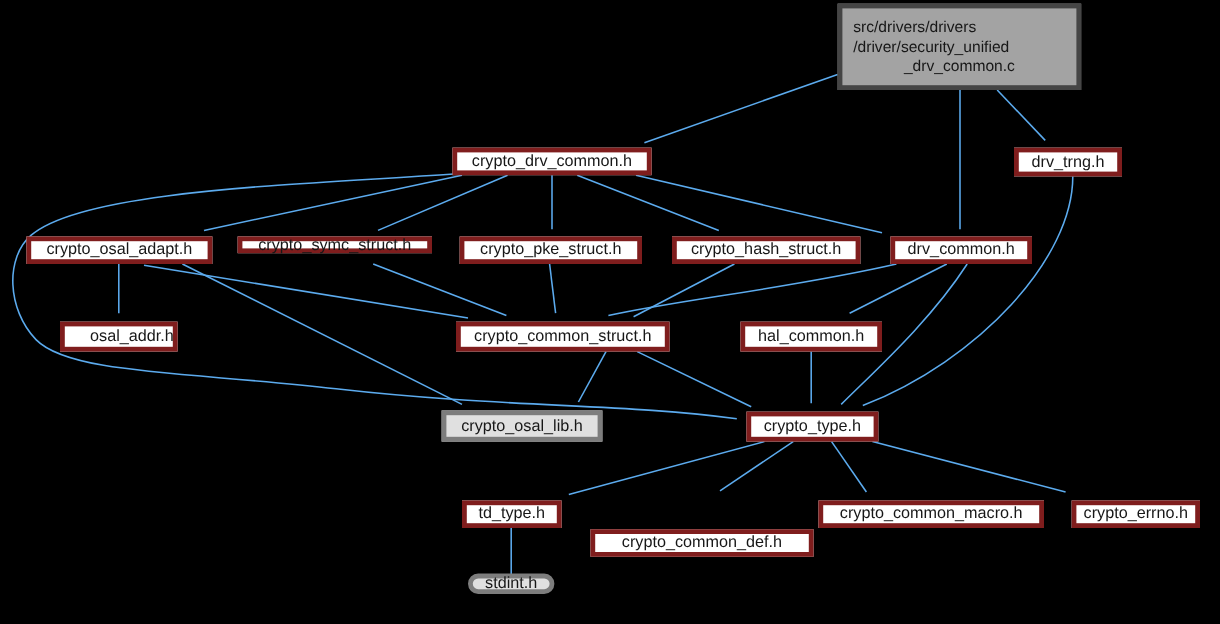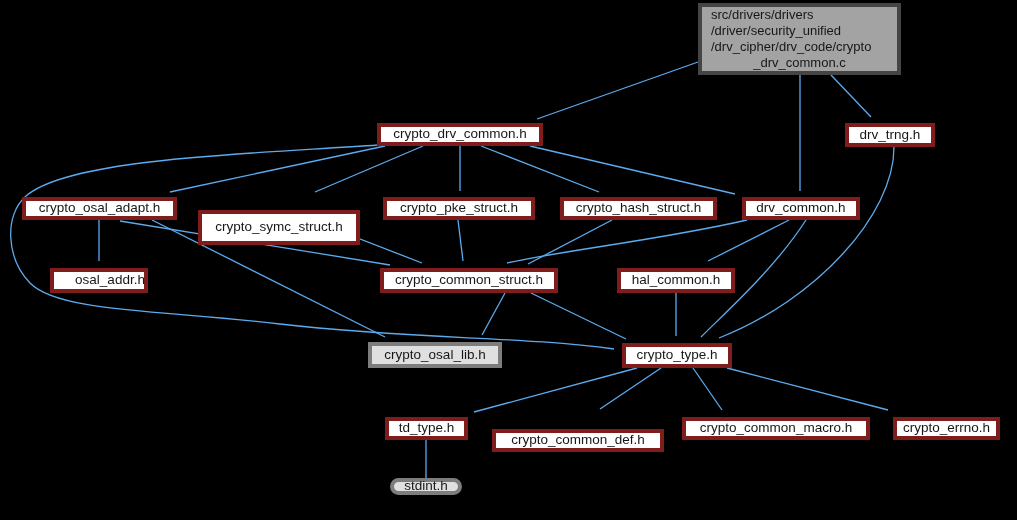--- a/index.html
+++ b/index.html
@@ -76,33 +76,32 @@
         <path d="M661,368 L600,409" stroke="#5cabee" marker-end="url(#arrow)"></path>
         <path d="M693,368 L722,410" stroke="#5cabee" marker-end="url(#arrow)"></path>
         <path d="M727,368 L888,410" stroke="#5cabee" marker-end="url(#arrow)"></path>
         <path d="M426,440 L426,481" stroke="#5cabee" marker-end="url(#arrow)"></path>
       </g>
   </svg>
   <div id="nodes">
       <div class="node current" style="left: 698px; top: 3px; width: 203px; height: 72px;">
         <span class="line">src/drivers/drivers</span>
         <span class="line">/driver/security_unified</span>
-        <span class="line">/drv_cipher/drv_code/crypto</span>
         <span class="line">_drv_common.c</span>
       </div>
       <div class="node" style="left: 377px; top: 123px; width: 166px; height: 23px;">
         <span>crypto_drv_common.h</span>
       </div>
       <div class="node" style="left: 845px; top: 123px; width: 90px; height: 24px;">
         <span>drv_trng.h</span>
       </div>
       <div class="node" style="left: 22px; top: 197px; width: 155px; height: 23px;">
         <span>crypto_osal_adapt.h</span>
       </div>
-      <div class="node" style="left: 198px; top: 210px; width: 162px; height: 35px;">
+      <div class="node" style="left: 198px; top: 197px; width: 162px; height: 14px;">
         <span>crypto_symc_struct.h</span>
       </div>
       <div class="node" style="left: 383px; top: 197px; width: 152px; height: 23px;">
         <span>crypto_pke_struct.h</span>
       </div>
       <div class="node" style="left: 560px; top: 197px; width: 157px; height: 23px; justify-content: center;">
         <span>crypto_hash_struct.h</span>
       </div>
       <div class="node" style="left: 742px; top: 197px; width: 118px; height: 23px;">
         <span>drv_common.h</span>
@@ -118,21 +117,21 @@
       </div>
       <div class="node leaf-gray" style="left: 368px; top: 342px; width: 134px; height: 26px;">
         <span>crypto_osal_lib.h</span>
       </div>
       <div class="node" style="left: 622px; top: 343px; width: 110px; height: 25px;">
         <span>crypto_type.h</span>
       </div>
       <div class="node" style="left: 385px; top: 417px; width: 83px; height: 23px;">
         <span>td_type.h</span>
       </div>
-      <div class="node" style="left: 492px; top: 429px; width: 172px; height: 23px; justify-content: center;">
+      <div class="node" style="left: 492px; top: 441px; width: 186px; height: 23px; justify-content: center;">
         <span>crypto_common_def.h</span>
       </div>
       <div class="node" style="left: 682px; top: 417px; width: 188px; height: 23px;">
         <span>crypto_common_macro.h</span>
       </div>
       <div class="node" style="left: 893px; top: 417px; width: 107px; height: 23px; align-items: flex-end;">
         <span>crypto_errno.h</span>
       </div>
       <div class="node leaf-gray" style="left: 390px; top: 478px; width: 72px; height: 17px; border-radius: 11px;">
         <span>stdint.h</span>

